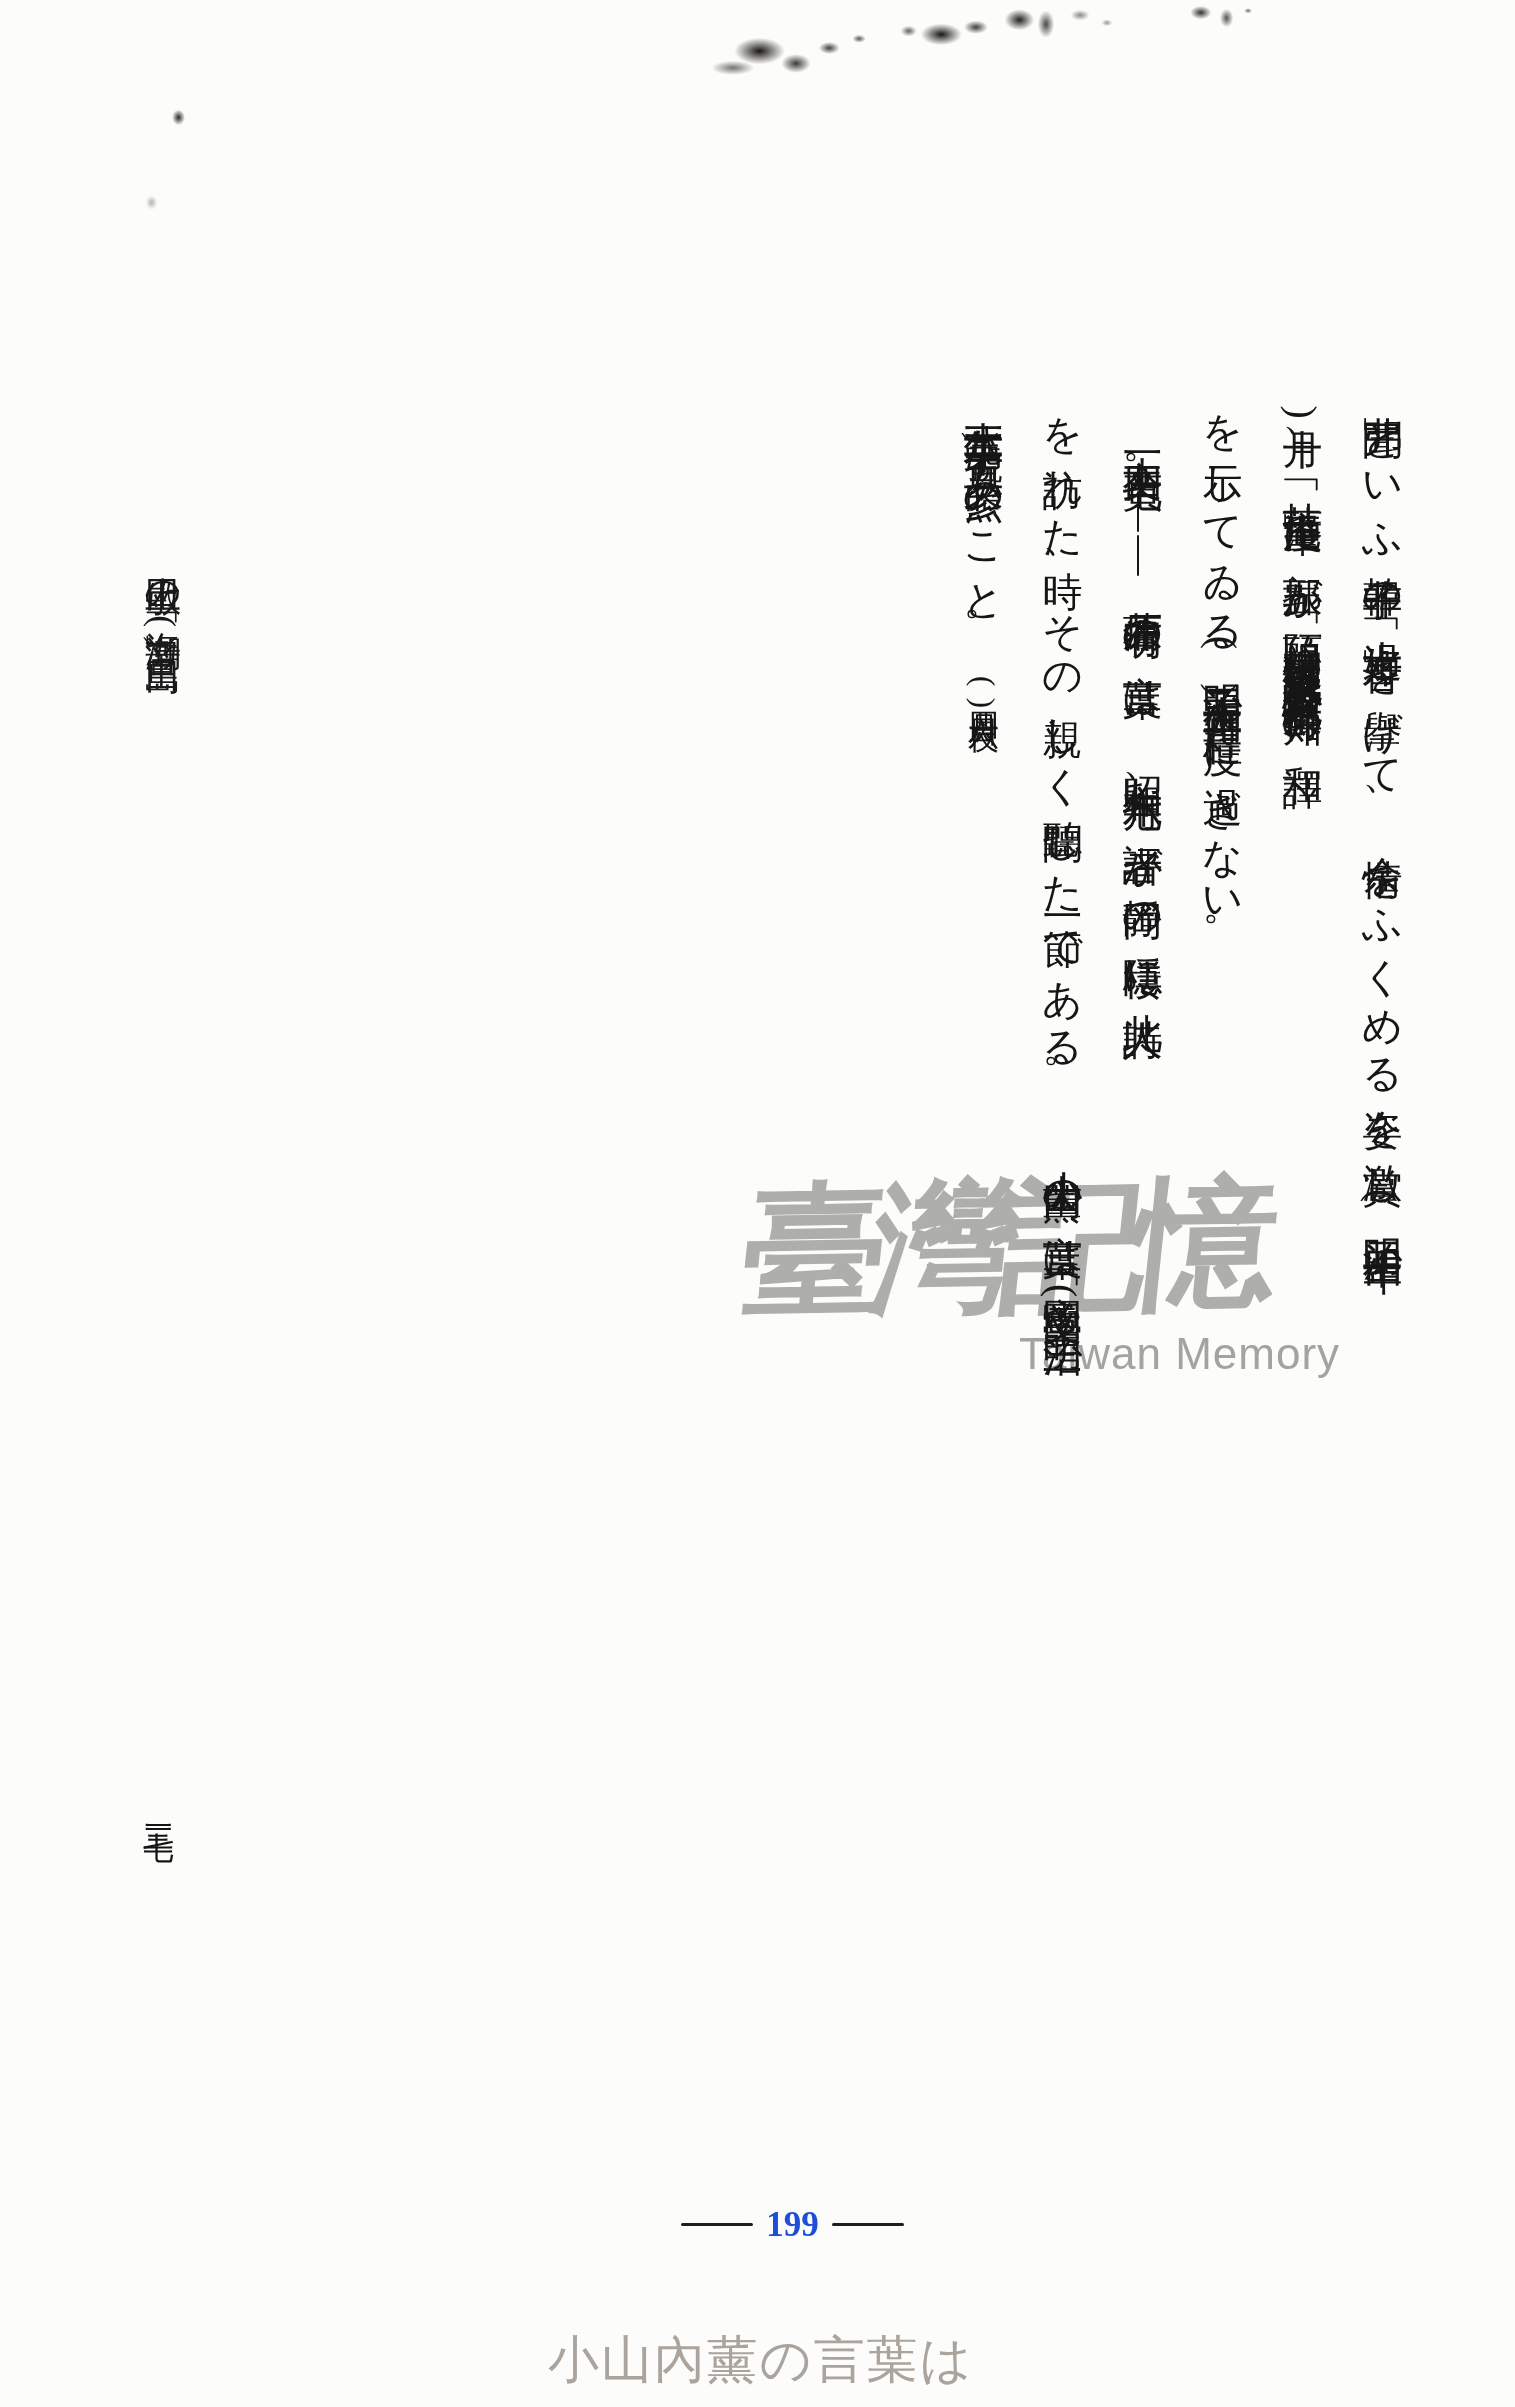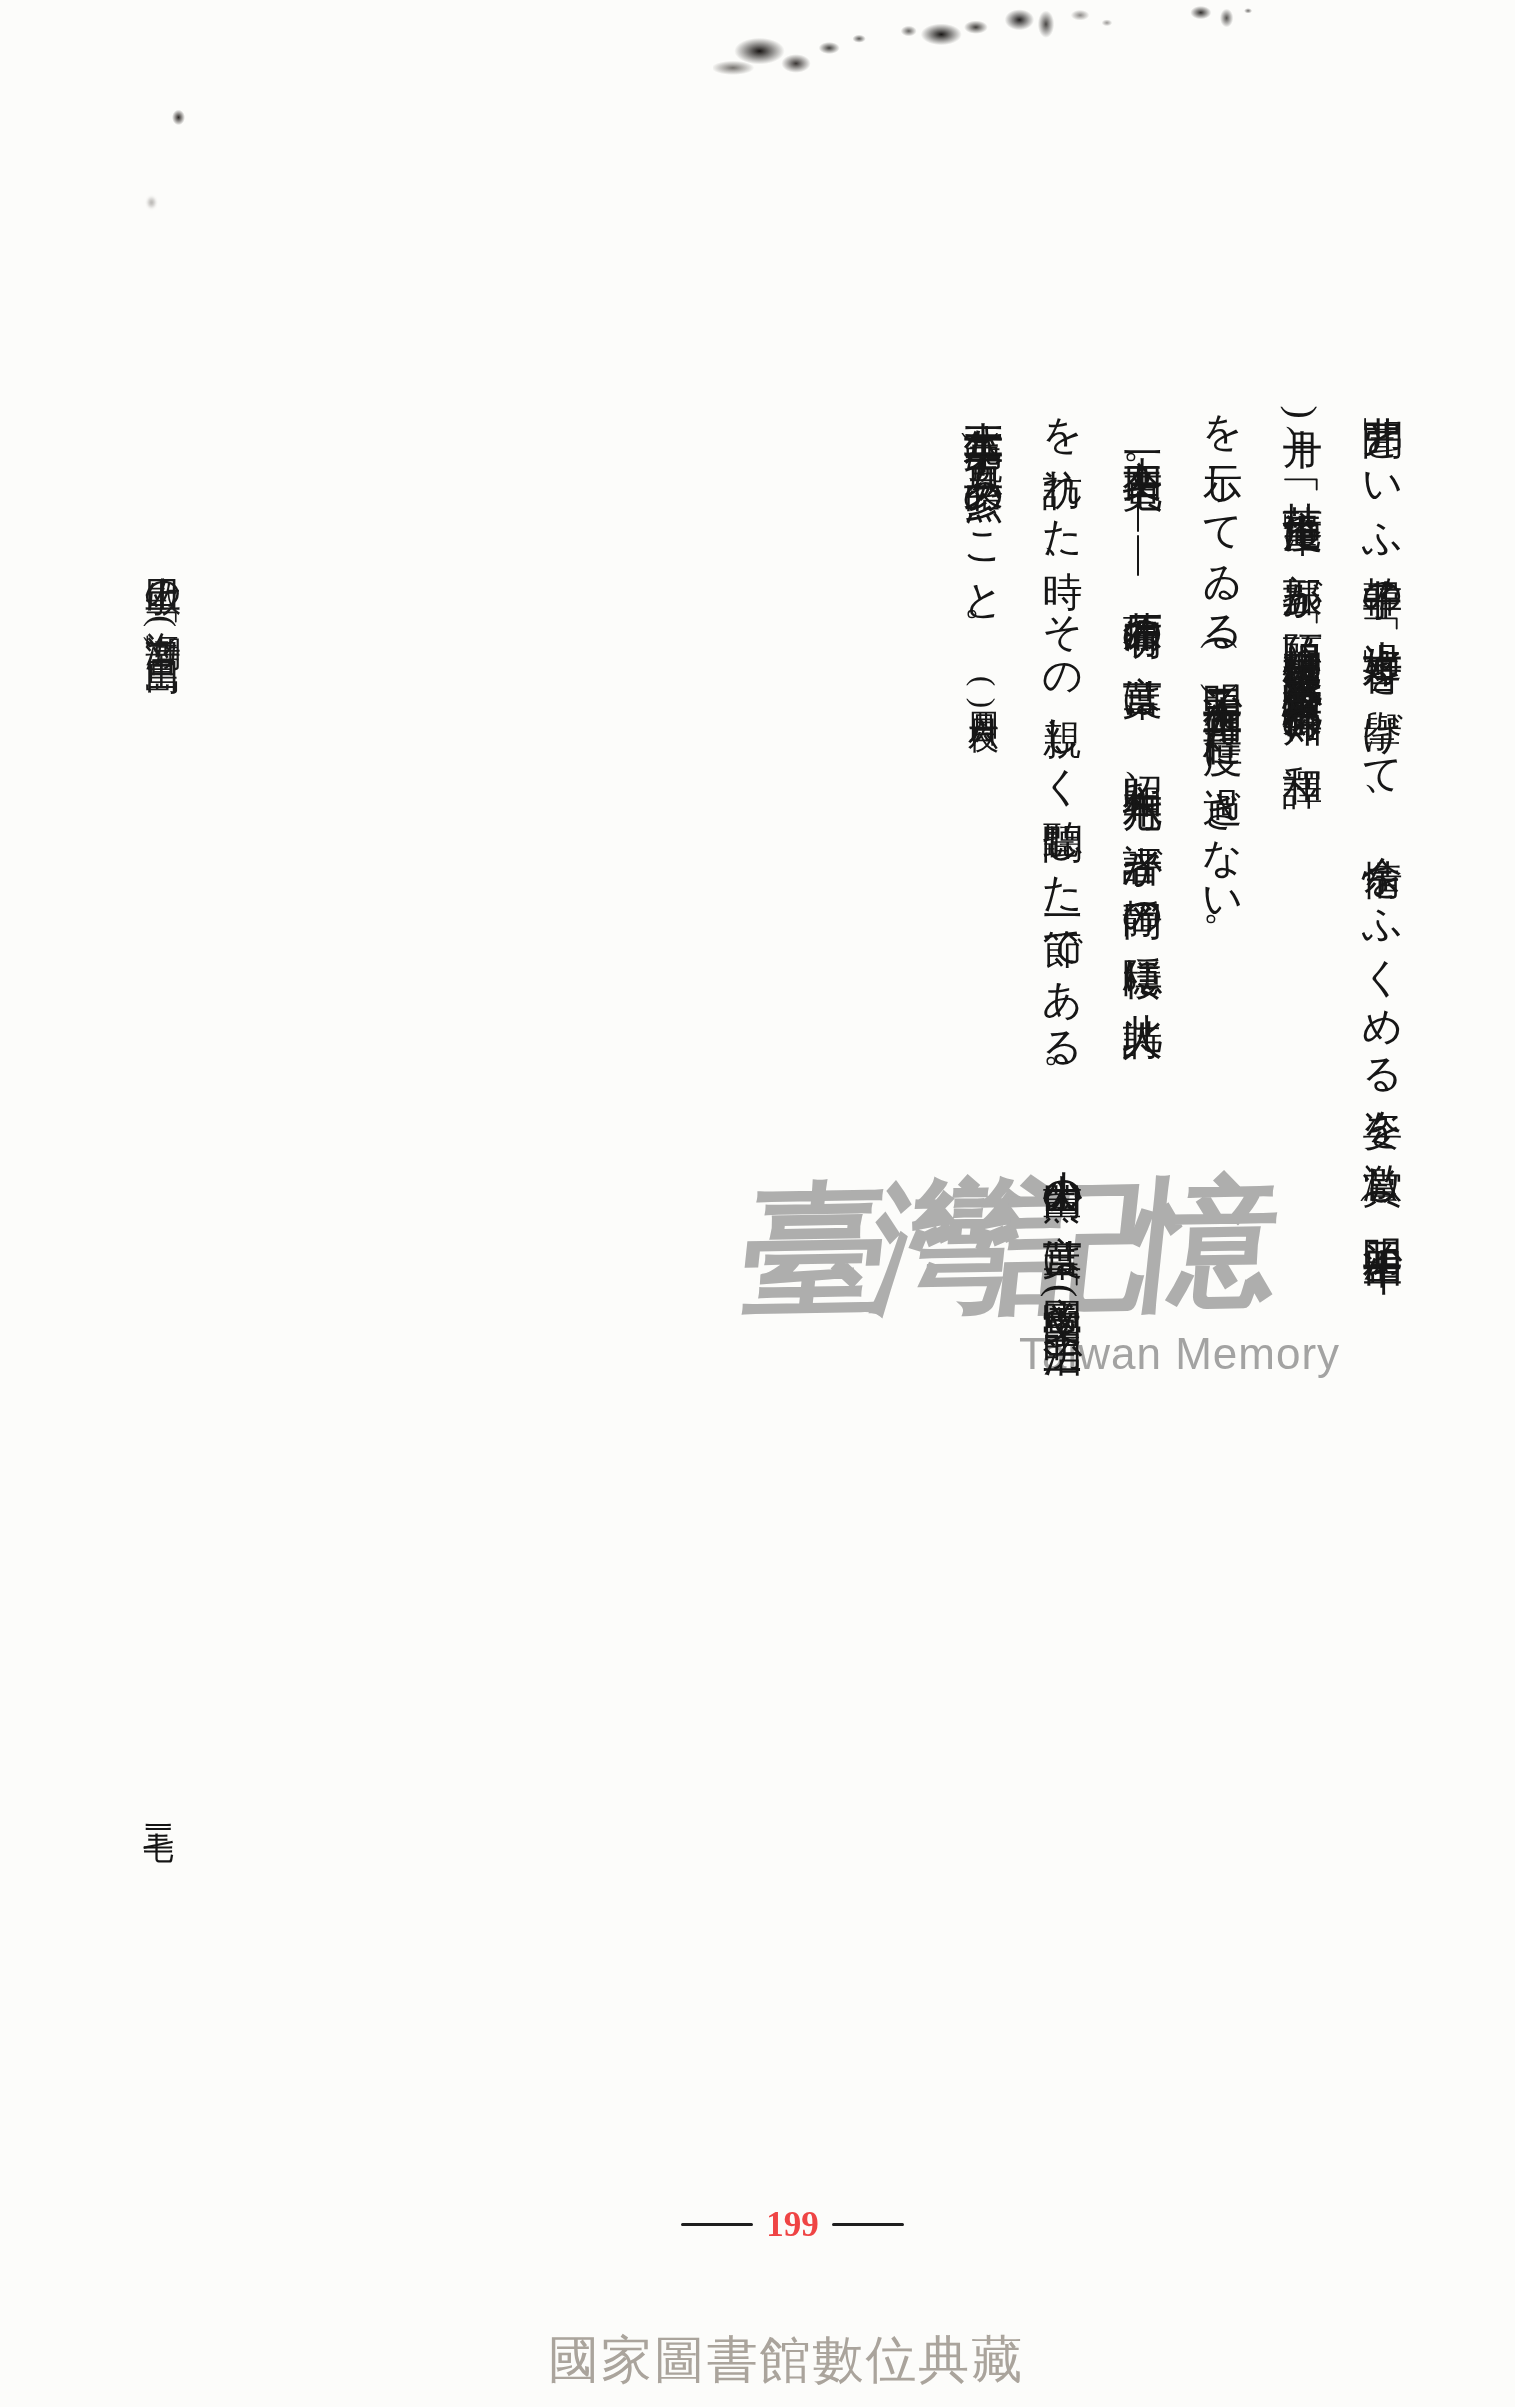--- a/index.html
+++ b/index.html
@@ -50,21 +50,21 @@
     font-family:"Liberation Sans","DejaVu Sans",sans-serif;
     margin-left:20px;
   }
 
   
   .folio-row {
     position:absolute; left:681px; top:2207px; z-index:3;
     display:flex; align-items:center; gap:13.3px;
   }
   .folio-dash { width:72px; height:0; border-top:3.8px solid #1e1e1e; border-radius:1.9px; }
-  .folio-num { font-size:35px; font-weight:600; color:#ef4444; line-height:1; }
+  .folio-num { font-size:35px; font-weight:600; color:#1d4ed8; line-height:1; }
 
   .archive-footer {
     position:absolute; left:548px; top:2334px; z-index:2;
     font-size:51px; letter-spacing:1.9px; line-height:1;
     color:#aaa49c; font-weight:500;
     font-family:"Liberation Sans","DejaVu Sans",sans-serif;
   }
 
   
   .smudge { position:absolute; z-index:2; filter:blur(0.6px); }
@@ -121,16 +121,16 @@
   <div class="vcol col6">
     <span>十八年第十一號一一五頁)參照のこと。</span><span class="annot">(四月六日夜)</span>
   </div>
 
   <div class="folio-row">
     <div class="folio-dash"></div>
     <div class="folio-num">199</div>
     <div class="folio-dash"></div>
   </div>
 
-  <div class="archive-footer">國家圖書館數位典藏</div>
+  <div class="archive-footer">小山內薰の言葉は</div>
 
 </div>
 
 
 </body></html>

